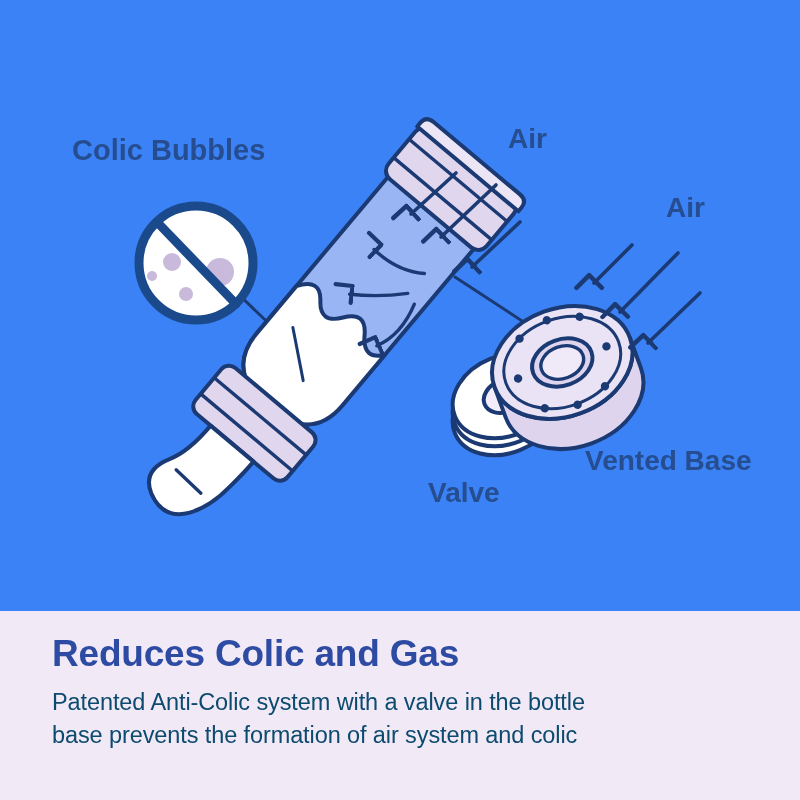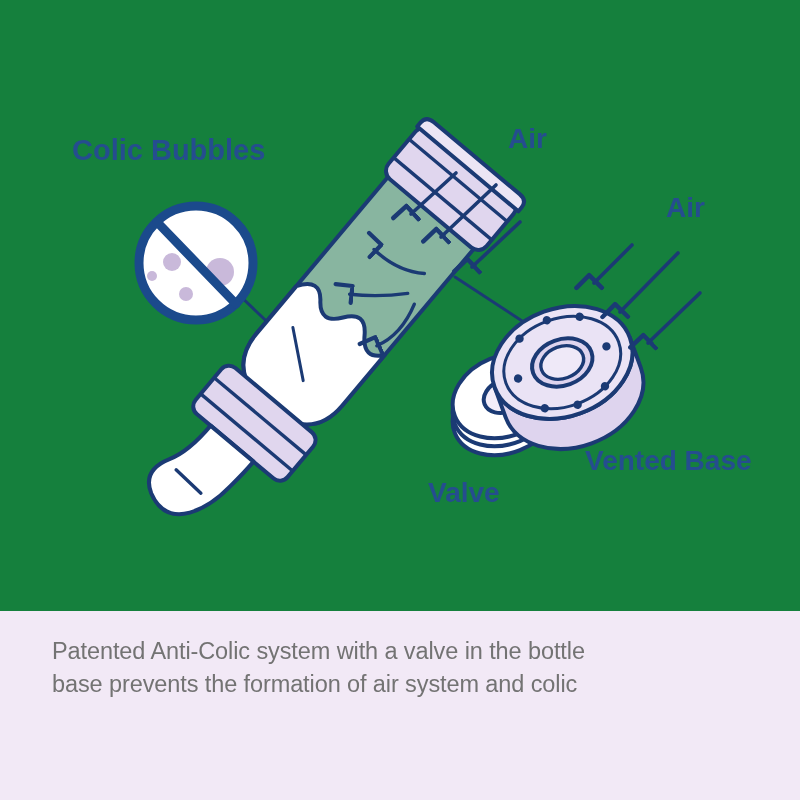--- a/index.html
+++ b/index.html
@@ -13,21 +13,21 @@
   #page{
     position:relative;
     width:800px;height:800px;
     background:#cdb2dd;
     overflow:hidden;
   }
   
   #illustration-panel{
     position:absolute;
     left:0;top:0;width:800px;height:611px;
-    background:#15803d;
+    background:#3b82f6;
   }
   #illustration-svg{
     position:absolute;left:0;top:0;
     width:800px;height:611px;
     display:block;
   }
   
   #caption-panel{
     position:absolute;
     left:0;top:611px;width:800px;height:189px;
@@ -39,21 +39,21 @@
     font-size:37px;
     font-weight:bold;
     color:#2e4ba3;
     letter-spacing:-0.2px;
     line-height:1.05;
     margin:0 0 12px 0;
     white-space:nowrap;
   }
   .caption-line{
     font-size:23.5px;
-    color:#737373;
+    color:#0c4a6e;
     line-height:1.42;
     letter-spacing:-0.1px;
     white-space:nowrap;
   }
   
   .lbl{
     font-family:"Liberation Sans",sans-serif;
     font-weight:bold;
     fill:#254d8f;
   }
@@ -171,17 +171,18 @@
 
       <text class="lbl lbl-lg" x="72" y="160">Colic Bubbles</text>
       <text class="lbl lbl-md" x="508" y="148">Air</text>
       <text class="lbl lbl-md" x="666" y="217">Air</text>
       <text class="lbl lbl-md" x="428" y="502">Valve</text>
       <text class="lbl lbl-md" x="585" y="470">Vented Base</text>
     </svg>
   </div>
 
   <div id="caption-panel">
+    <h1 id="caption-heading">Reduces Colic and Gas</h1>
     <div class="caption-line">Patented Anti-Colic system with a valve in the bottle</div>
     <div class="caption-line">base prevents the formation of air system and colic</div>
   </div>
 
 </div>
 
 </body></html>

